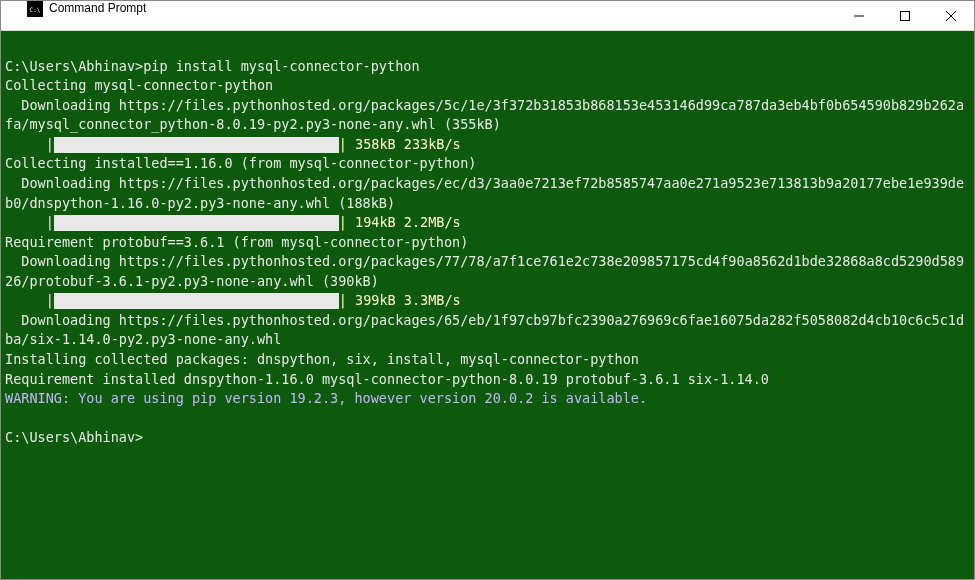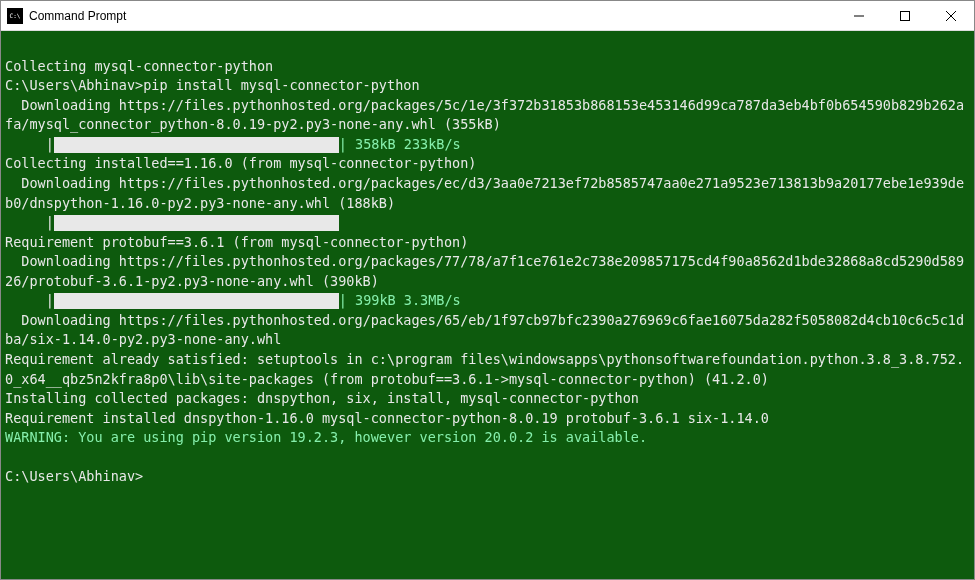--- a/index.html
+++ b/index.html
@@ -8,22 +8,22 @@
       height: 580px;
       background: #fff;
       font-family: Consolas, monospace;
       overflow: hidden;
       border: 1px solid #888;
     }
     .titlebar {
       height: 30px;
       background: #fff;
       display: flex;
-      align-items: center;
       border-bottom: 1px solid #ddd;
+      padding-left: 20px;
     }
     .titlebar-icon {
       width: 16px;
       height: 16px;
       margin: 0 6px;
       background: #000;
       position: relative;
       display: flex;
       align-items: center;
       justify-content: center;
@@ -58,36 +58,36 @@
       padding: 6px 4px 4px 4px;
       font-size: 13.5px;
       line-height: 1.45;
       overflow: hidden;
     }
     .terminal-line {
       white-space: pre-wrap;
       word-break: break-all;
     }
     .white { color: #e8e8e8; }
-    .yellow { color: #86efac; }
+    .yellow { color: #c4b5fd; }
     .progress-line {
       display: flex;
       align-items: center;
     }
     .progress-indent {
       color: #e8e8e8;
       white-space: pre;
     }
     .progress-bar {
       display: inline-block;
       height: 16px;
       background: #e8e8e8;
     }
     .progress-after {
-      color: #86efac;
+      color: #fef9c3;
       white-space: pre;
     }
   </style>
 </head>
 <body>
 
 <div class="titlebar">
   <div class="titlebar-icon"></div>
   <div class="titlebar-text">Command Prompt</div>
   <div class="titlebar-buttons">
@@ -105,41 +105,41 @@
       <svg viewBox="0 0 10 10">
           <line x1="0" y1="0" x2="10" y2="10" stroke="#000" stroke-width="1"></line>
           <line x1="10" y1="0" x2="0" y2="10" stroke="#000" stroke-width="1"></line>
         </svg>
     </div>
   </div>
 </div>
 
 <div class="terminal">
   <div class="terminal-line white">&nbsp;</div>
+  <div class="terminal-line white"><span>C:\Users\Abhinav&gt;</span><span>pip install mysql-connector-python</span></div>
   <div class="terminal-line white">Collecting mysql-connector-python</div>
-  <div class="terminal-line white"><span>C:\Users\Abhinav&gt;</span><span>pip install mysql-connector-python</span></div>
   <div class="terminal-line white">  Downloading https://files.pythonhosted.org/packages/5c/1e/3f372b31853b868153e453146d99ca787da3eb4bf0b654590b829b262afa/mysql_connector_python-8.0.19-py2.py3-none-any.whl (355kB)</div>
   <div class="progress-line">
     <span class="progress-indent">     |</span>
     <span class="progress-bar" style="width:285px"></span>
     <span class="progress-after">| 358kB 233kB/s</span>
   </div>
   <div class="terminal-line white">Collecting installed==1.16.0 (from mysql-connector-python)</div>
   <div class="terminal-line white">  Downloading https://files.pythonhosted.org/packages/ec/d3/3aa0e7213ef72b8585747aa0e271a9523e713813b9a20177ebe1e939deb0/dnspython-1.16.0-py2.py3-none-any.whl (188kB)</div>
   <div class="progress-line">
     <span class="progress-indent">     |</span>
     <span class="progress-bar" style="width:285px"></span>
+    <span class="progress-after">| 194kB 2.2MB/s</span>
   </div>
   <div class="terminal-line white">Requirement protobuf==3.6.1 (from mysql-connector-python)</div>
   <div class="terminal-line white">  Downloading https://files.pythonhosted.org/packages/77/78/a7f1ce761e2c738e209857175cd4f90a8562d1bde32868a8cd5290d58926/protobuf-3.6.1-py2.py3-none-any.whl (390kB)</div>
   <div class="progress-line">
     <span class="progress-indent">     |</span>
     <span class="progress-bar" style="width:285px"></span>
     <span class="progress-after">| 399kB 3.3MB/s</span>
   </div>
   <div class="terminal-line white">  Downloading https://files.pythonhosted.org/packages/65/eb/1f97cb97bfc2390a276969c6fae16075da282f5058082d4cb10c6c5c1dba/six-1.14.0-py2.py3-none-any.whl</div>
-  <div class="terminal-line white">Requirement already satisfied: setuptools in c:\program files\windowsapps\pythonsoftwarefoundation.python.3.8_3.8.752.0_x64__qbz5n2kfra8p0\lib\site-packages (from protobuf==3.6.1-&gt;mysql-connector-python) (41.2.0)</div>
   <div class="terminal-line white">Installing collected packages: dnspython, six, install, mysql-connector-python</div>
   <div class="terminal-line white">Requirement installed dnspython-1.16.0 mysql-connector-python-8.0.19 protobuf-3.6.1 six-1.14.0</div>
   <div class="terminal-line yellow">WARNING: You are using pip version 19.2.3, however version 20.0.2 is available.</div>
   <div class="terminal-line white">&nbsp;</div>
   <div class="terminal-line white">C:\Users\Abhinav&gt;</div>
 </div>
 
 </body></html>

